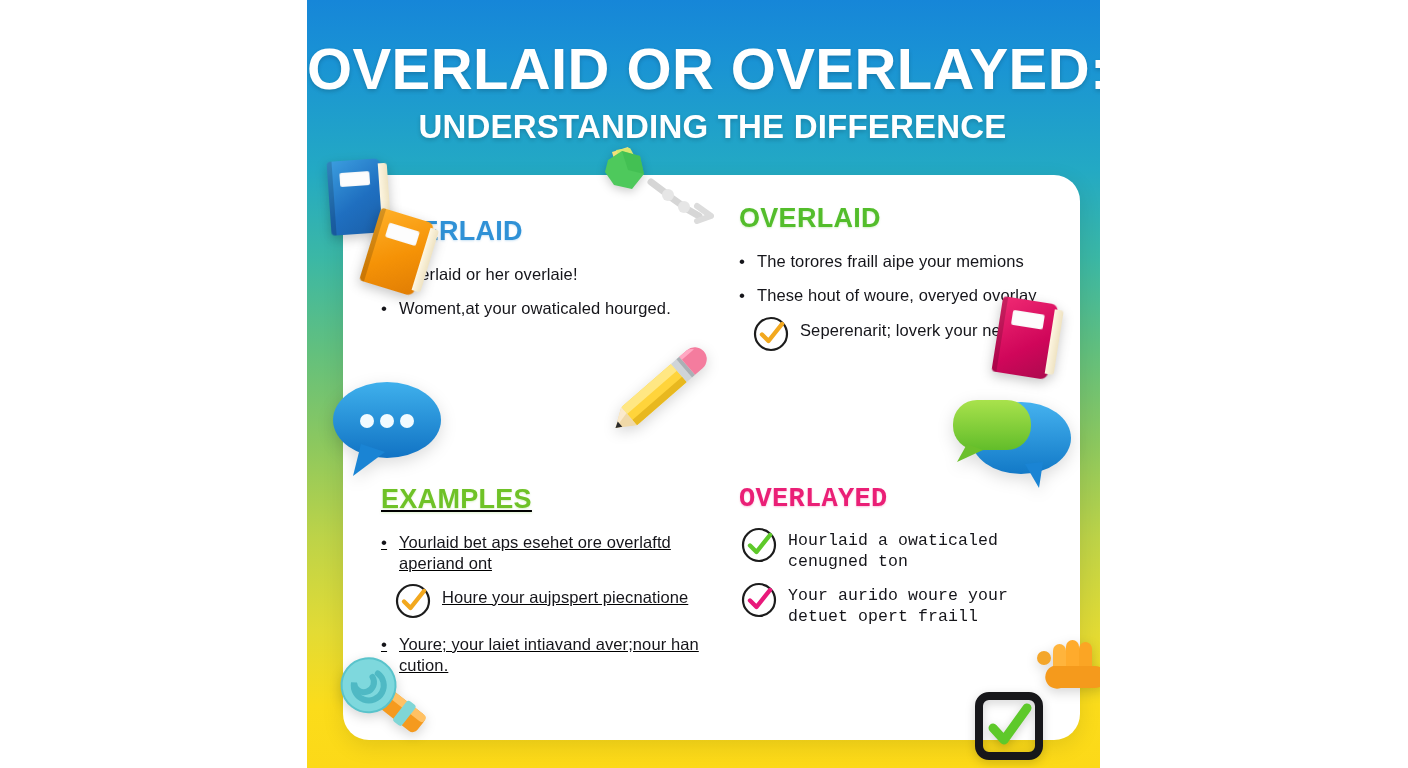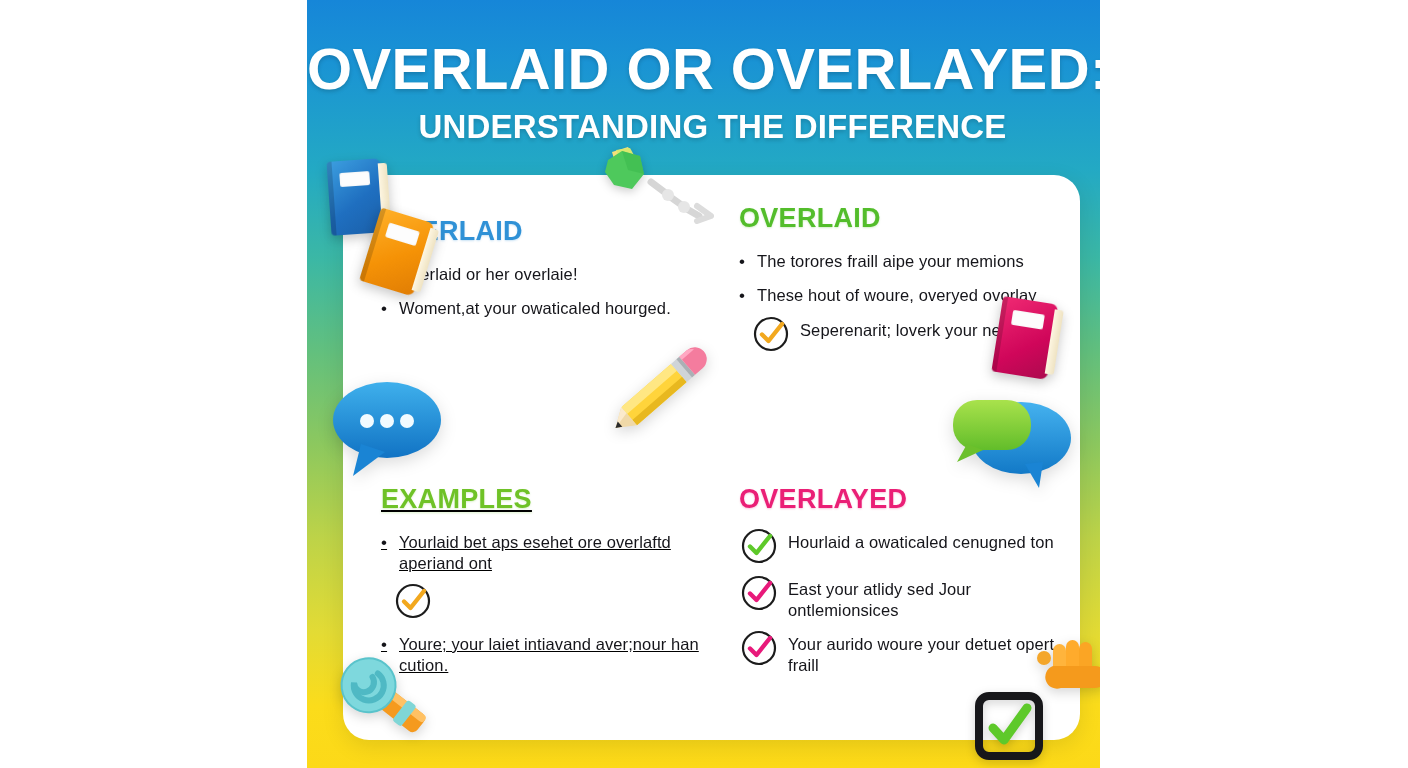--- a/index.html
+++ b/index.html
@@ -88,21 +88,21 @@
     margin-bottom: 17px;
   }
   .sec-overlaid   .sec-heading { color: #2f91d6; text-shadow: 0 1px 2px rgba(47,145,214,0.25); }
   .sec-overlaied  .sec-heading { color: #53bd2b; text-shadow: 0 1px 2px rgba(83,189,43,0.25); }
   .sec-examples   .sec-heading { color: #6fc227; text-shadow: 0 1px 2px rgba(111,194,39,0.25); }
   .sec-overlayed  .sec-heading { color: #ea1f76; text-shadow: 0 1px 2px rgba(234,31,118,0.25); }
 
   .sec-overlaid  { left: 74px;  top: 216px; width: 330px; }
   .sec-overlaied { left: 432px; top: 203px; width: 340px; }
   .sec-examples  { left: 74px;  top: 484px; width: 340px; text-decoration: underline; }
-  .sec-overlayed { left: 432px; top: 484px; width: 330px; }
+  .sec-overlayed { left: 432px; top: 484px; width: 330px; font-family: Liberation Mono, monospace; }
 
   
   ul.items { list-style: none; }
   li.item {
     display: flex;
     align-items: flex-start;
     margin-bottom: 13px;
     color: #15151a;
     font-size: 16.5px;
     line-height: 1.27;
@@ -260,48 +260,40 @@
           <span class="bullet-dot">•</span>
           <span class="txt">Yourlaid bet aps esehet ore overlaftd aperiand ont</span>
         </li>
         <li class="item indent-check">
           <span class="mark-circle">
             <svg viewBox="0 0 40 40">
               <circle cx="20" cy="20" r="16" fill="none" stroke="#1c1c1c" stroke-width="2.2"></circle>
               <path d="M11 20.5 L17.5 27 L31 10" fill="none" stroke="#f2a81e" stroke-width="4.4" stroke-linecap="round" stroke-linejoin="round"></path>
             </svg>
           </span>
+          <span class="txt">Houre your aujpspert piecnatione</span>
         </li>
         <li class="item">
           <span class="bullet-dot">•</span>
           <span class="txt">Youre; your laiet intiavand aver;nour han cution.</span>
         </li>
       </ul>
     </div>
 
     <div class="section sec-overlayed">
       <div class="sec-heading">OVERLAYED</div>
       <ul class="items">
         <li class="item">
           <span class="mark-circle">
             <svg viewBox="0 0 40 40">
               <circle cx="20" cy="20" r="16" fill="none" stroke="#1c1c1c" stroke-width="2.2"></circle>
               <path d="M11 20.5 L17.5 27 L31 10" fill="none" stroke="#5ec92a" stroke-width="4.4" stroke-linecap="round" stroke-linejoin="round"></path>
             </svg>
           </span>
           <span class="txt">Hourlaid a owaticaled cenugned ton</span>
-        </li>
-        <li class="item">
-          <span class="mark-circle">
-            <svg viewBox="0 0 40 40">
-              <circle cx="20" cy="20" r="16" fill="none" stroke="#1c1c1c" stroke-width="2.2"></circle>
-              <path d="M11 20.5 L17.5 27 L31 10" fill="none" stroke="#e8197a" stroke-width="4.4" stroke-linecap="round" stroke-linejoin="round"></path>
-            </svg>
-          </span>
-          <span class="txt">East your atlidy sed Jour ontlemionsices</span>
         </li>
         <li class="item">
           <span class="mark-circle">
             <svg viewBox="0 0 40 40">
               <circle cx="20" cy="20" r="16" fill="none" stroke="#1c1c1c" stroke-width="2.2"></circle>
               <path d="M11 20.5 L17.5 27 L31 10" fill="none" stroke="#e8197a" stroke-width="4.4" stroke-linecap="round" stroke-linejoin="round"></path>
             </svg>
           </span>
           <span class="txt">Your aurido woure your detuet opert fraill</span>
         </li>

